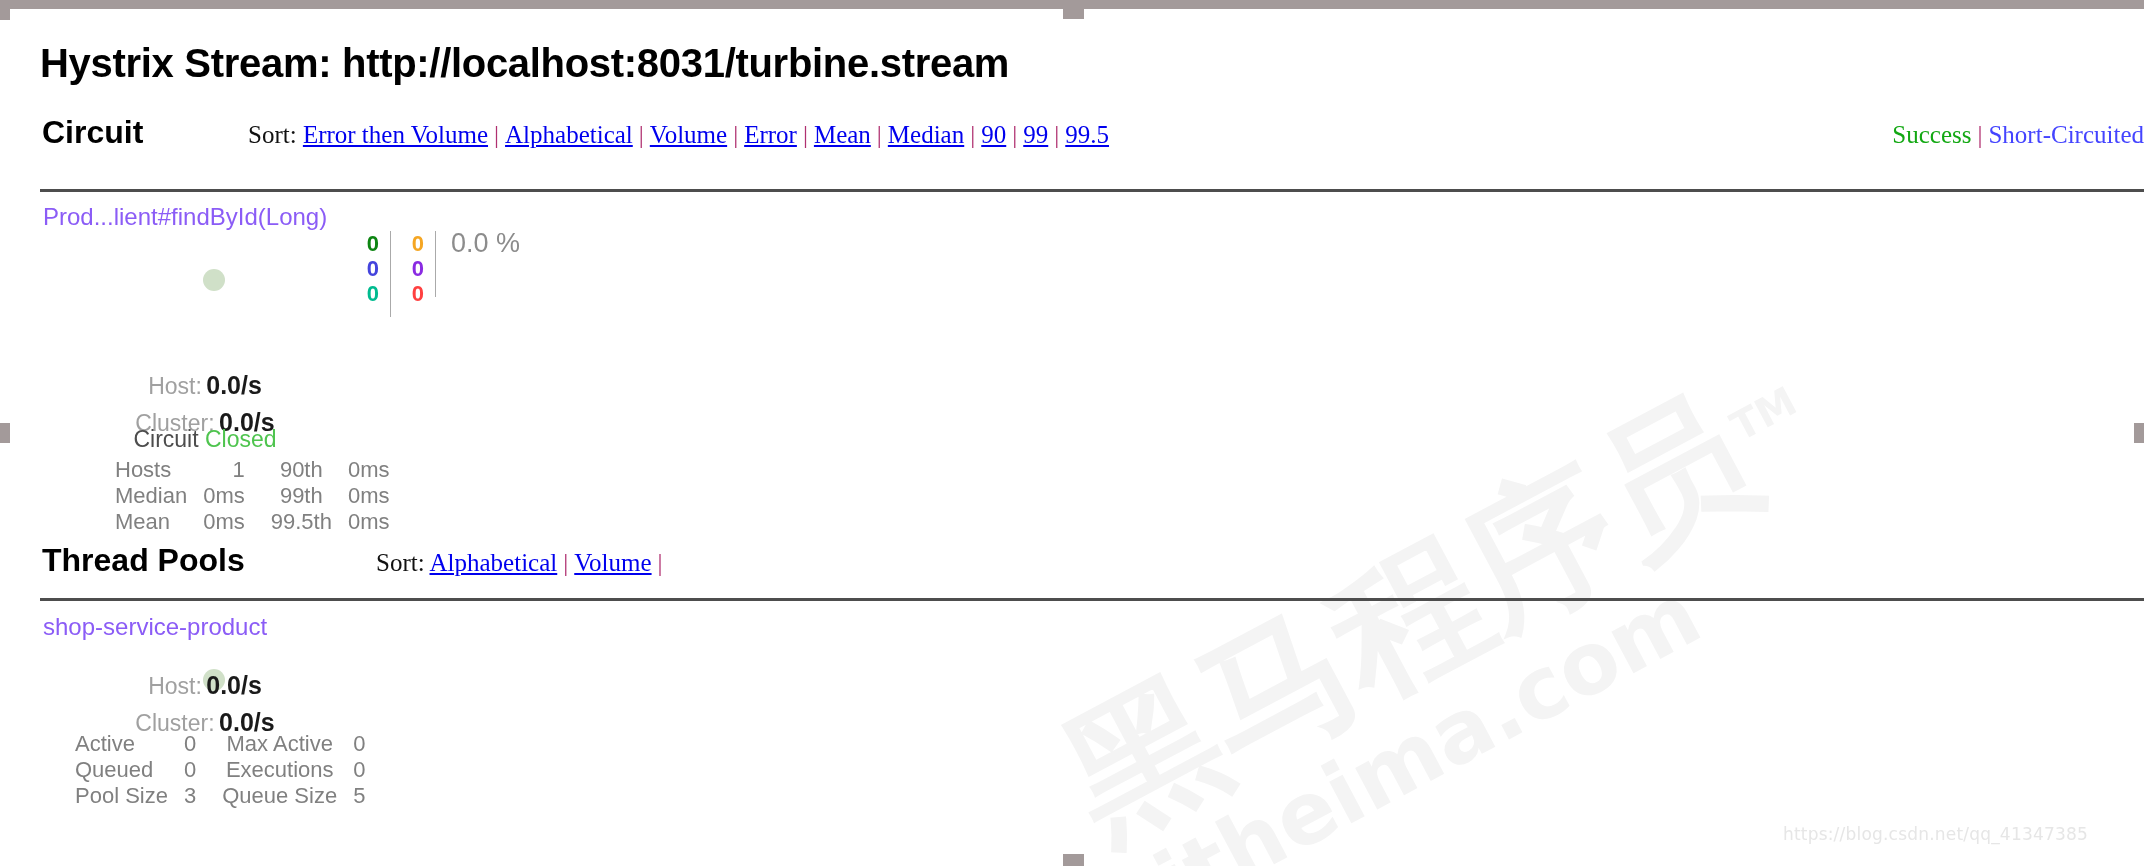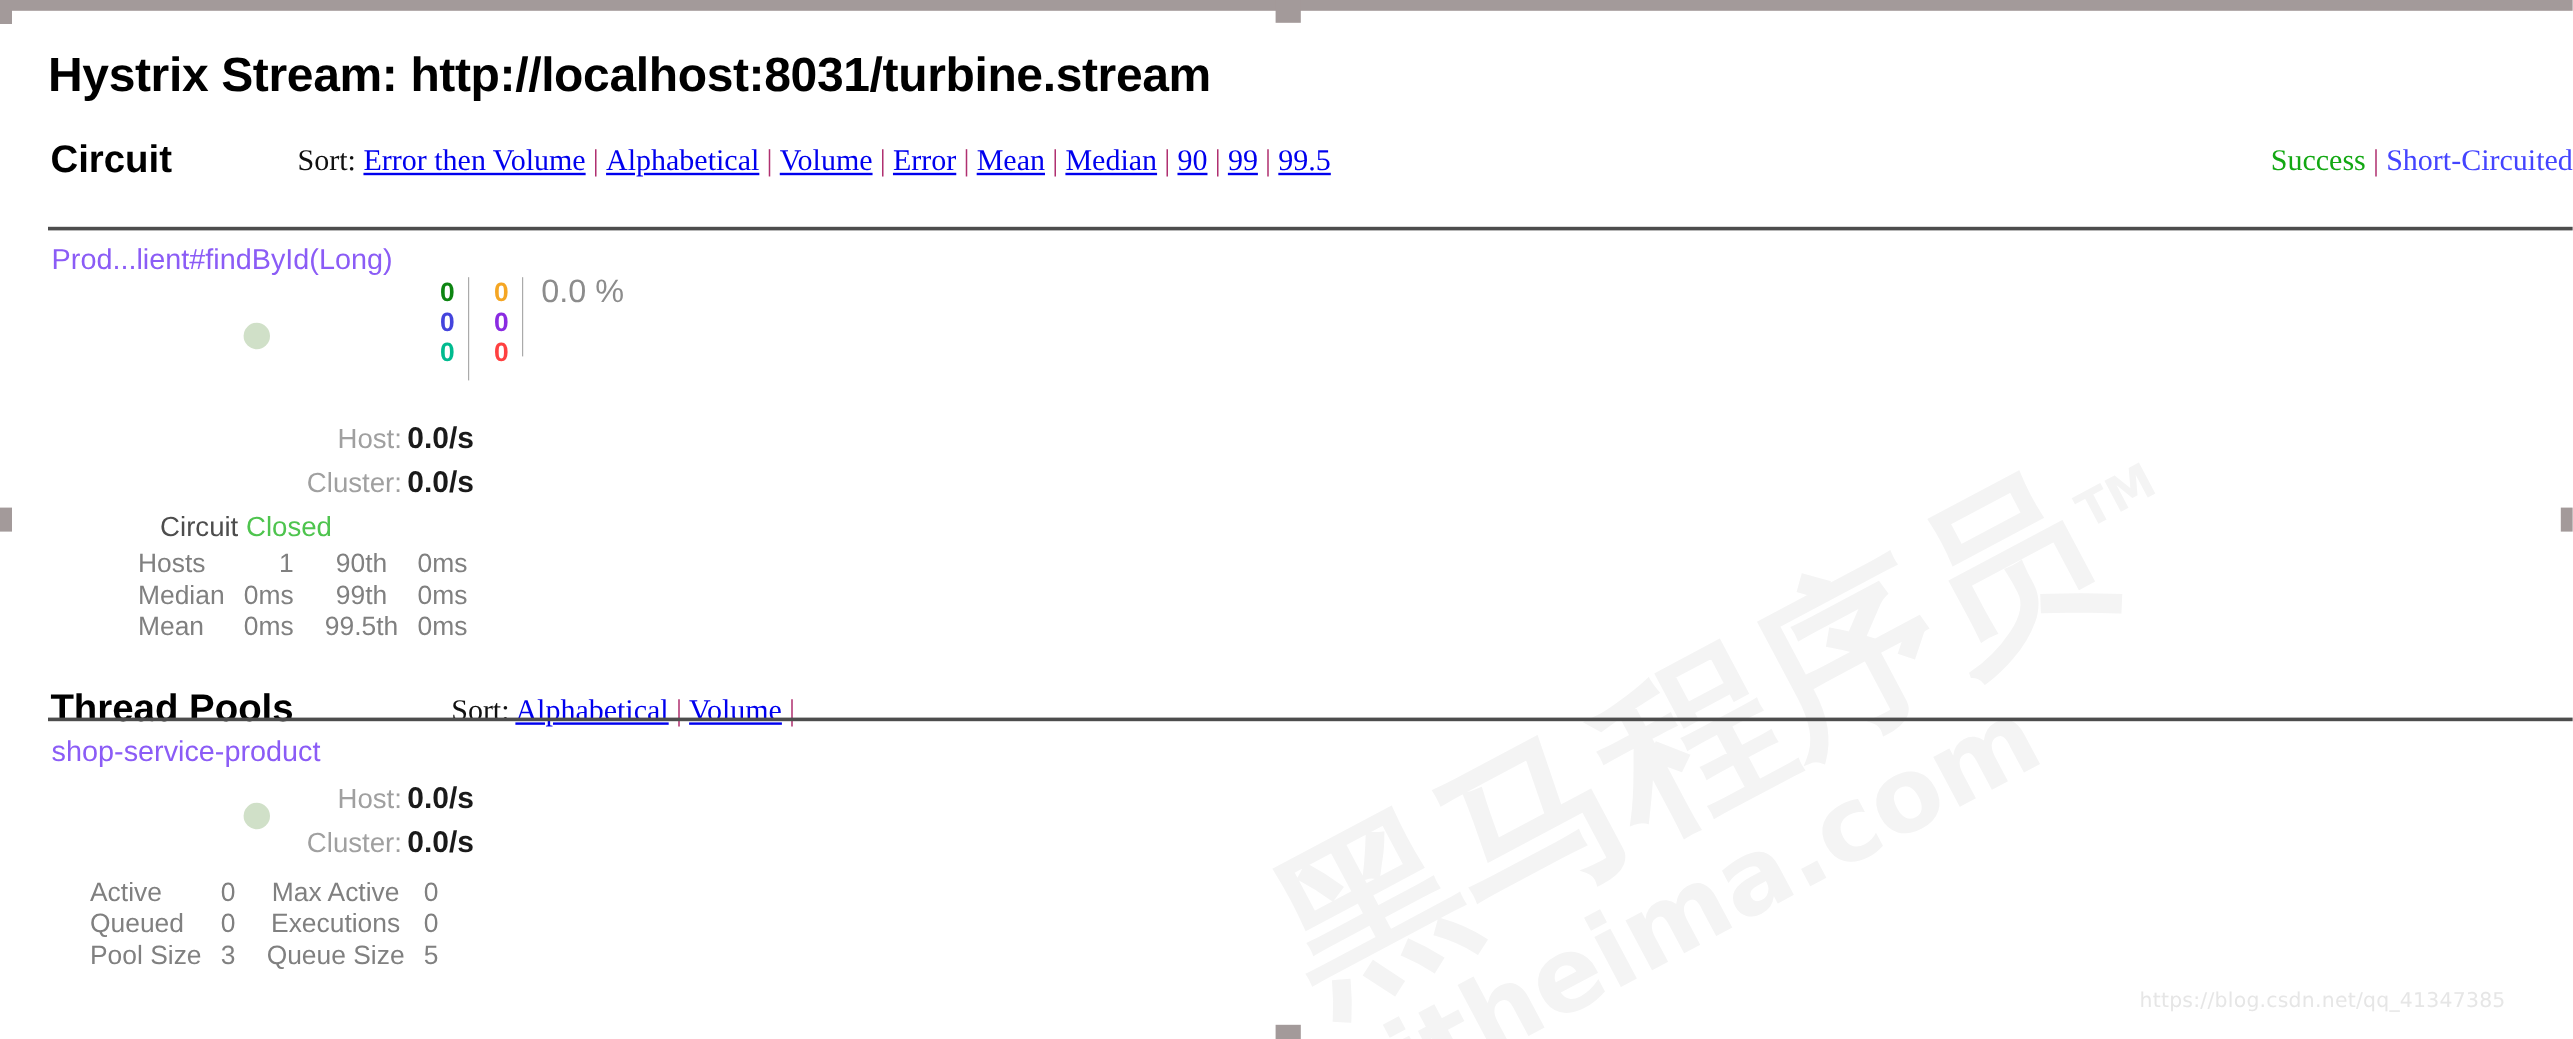--- a/index.html
+++ b/index.html
@@ -199,22 +199,23 @@
     vertical-align: top;
     color: #8c8c8c;
     font-size: 27px;
     font-weight: normal;
     margin-left: 4px;
   }
 
   .rate-line {
     position: absolute;
     width: 380px;
-    text-align: right;
-    white-space: nowrap;
+    text-align: center;
+    white-space: nowrap;
+    margin-top: 20px;
   }
   .rate-line .lbl {
     color: #a0a0a0;
     font-size: 23px;
   }
   .rate-line .val {
     color: #1a1a1a;
     font-size: 25px;
     font-weight: bold;
   }
@@ -327,21 +328,21 @@
         <tr>
           <td class="k">Mean</td>
           <td class="v">0ms</td>
           <td class="k2">99.5th</td>
           <td class="v2">0ms</td>
         </tr>
       </tbody>
     </table>
   </div>
 
-  <div class="section-head" style="top:563px;">
+  <div class="section-head" style="top:533px;">
     <div class="sec-title">Thread Pools</div>
 
     <div class="sort-group" style="left:336px;">
       <span class="sort-label">Sort:</span>
       <a>Alphabetical</a><span class="sep">|</span><a>Volume</a><span class="sep">|</span>
     </div>
   </div>
   <div class="rule" style="top:589px;"></div>
 
   <div class="card" style="left:25px; top:600px; width:580px; height:200px;">

